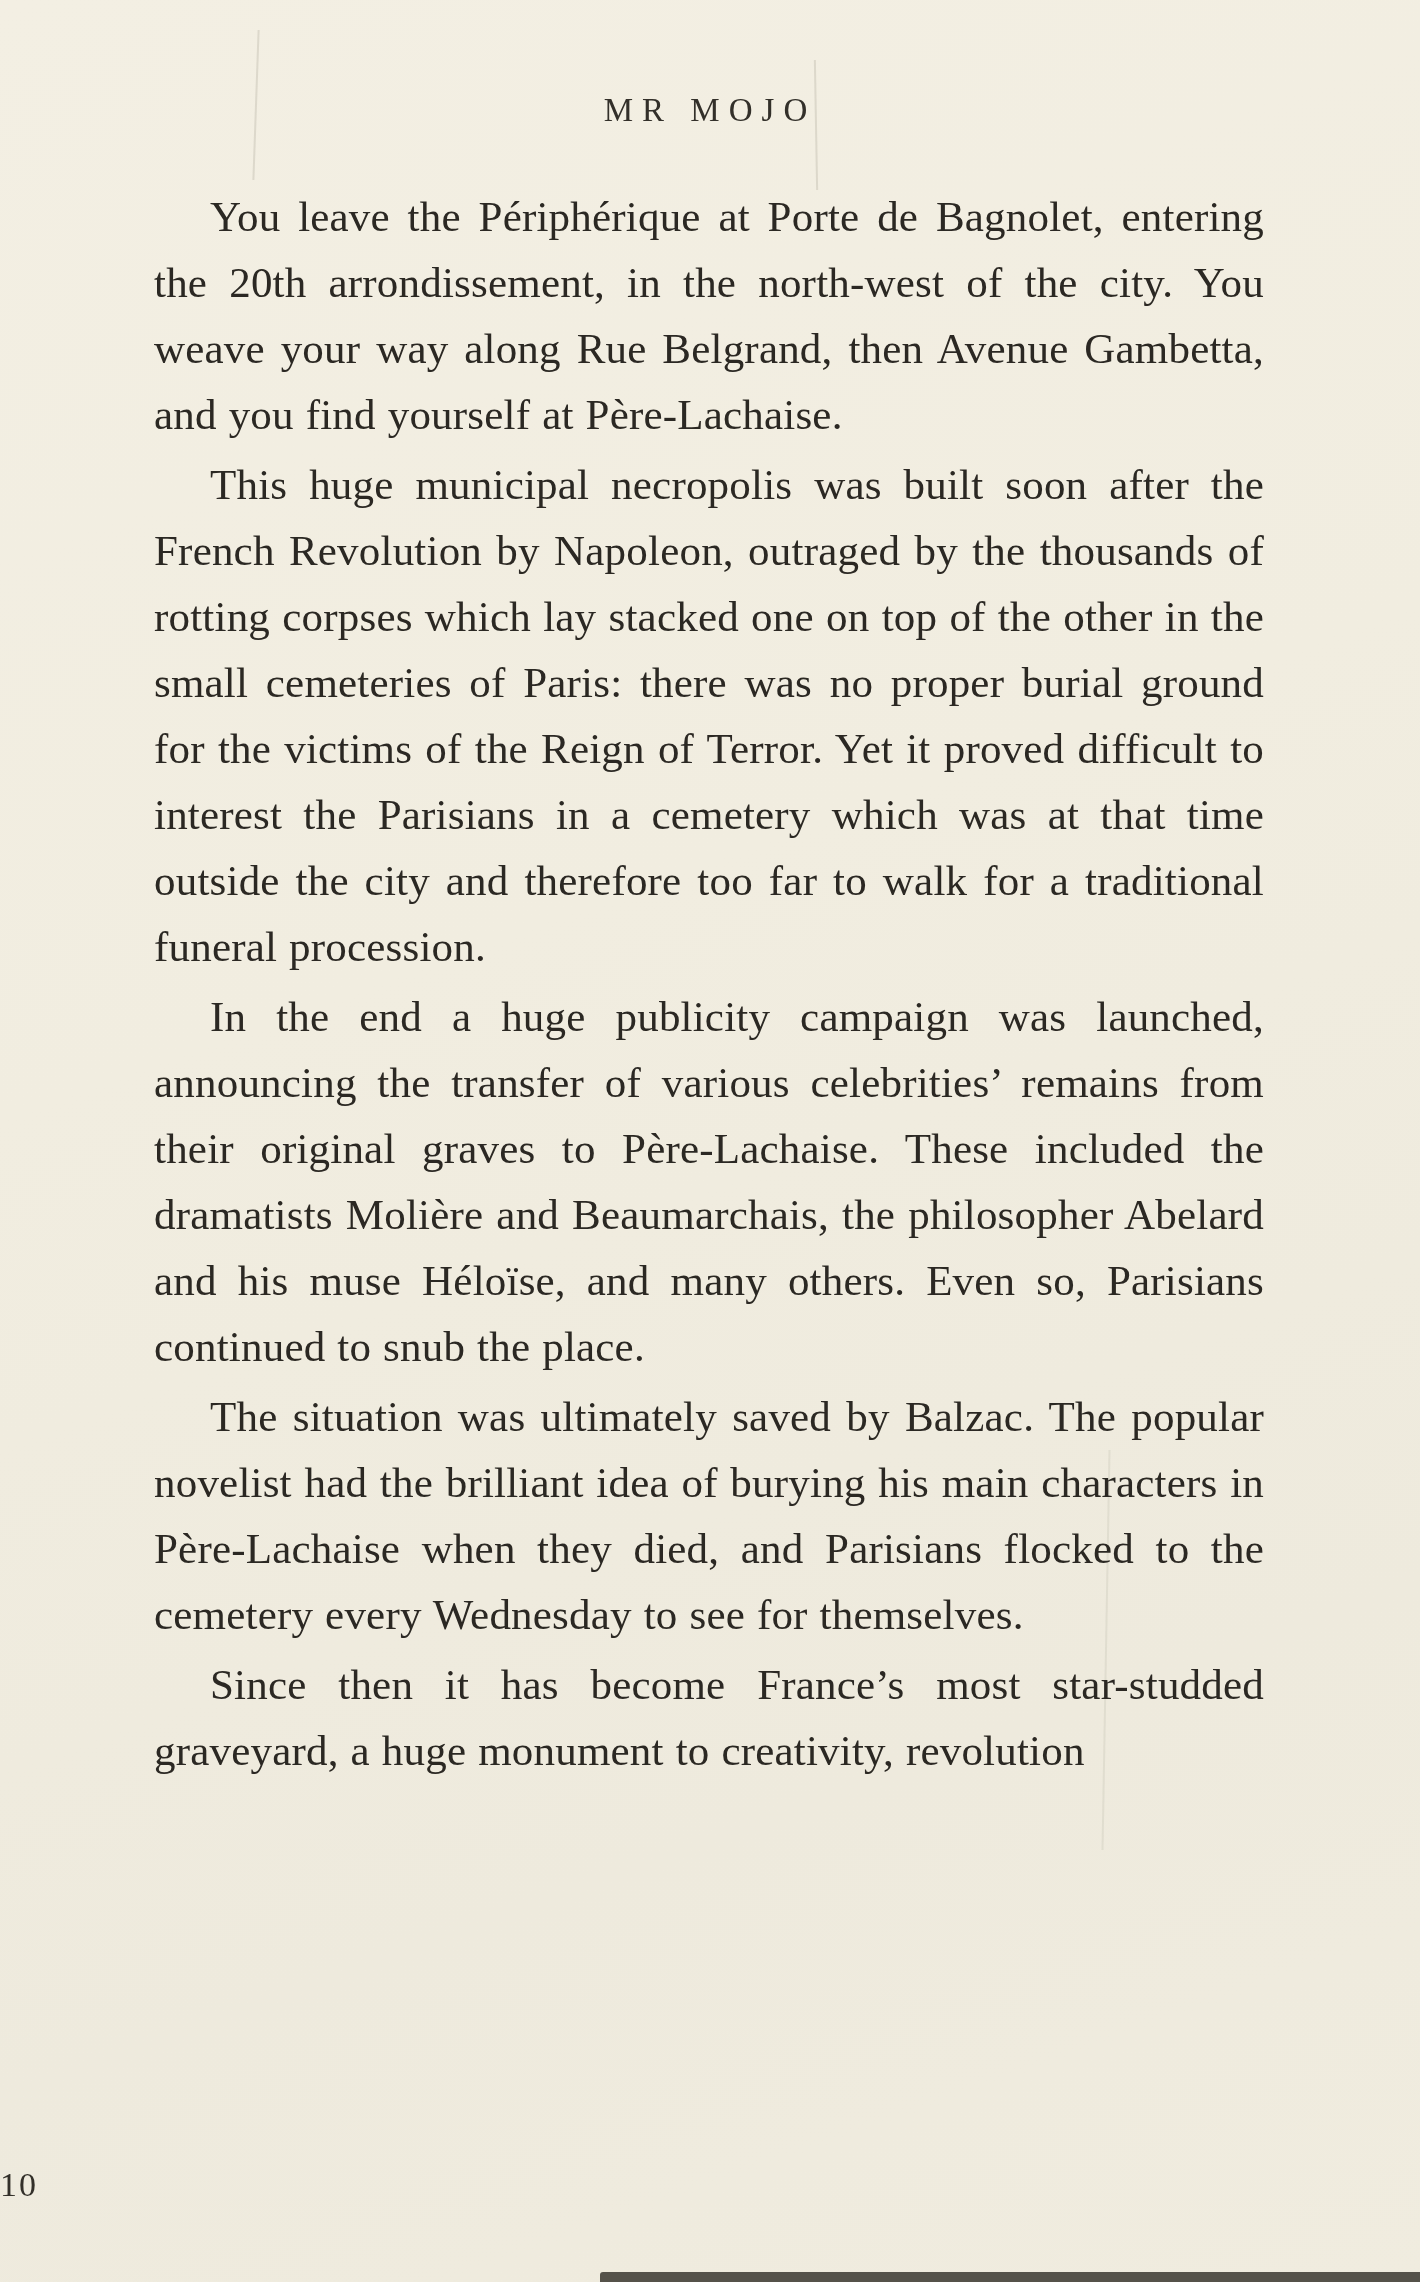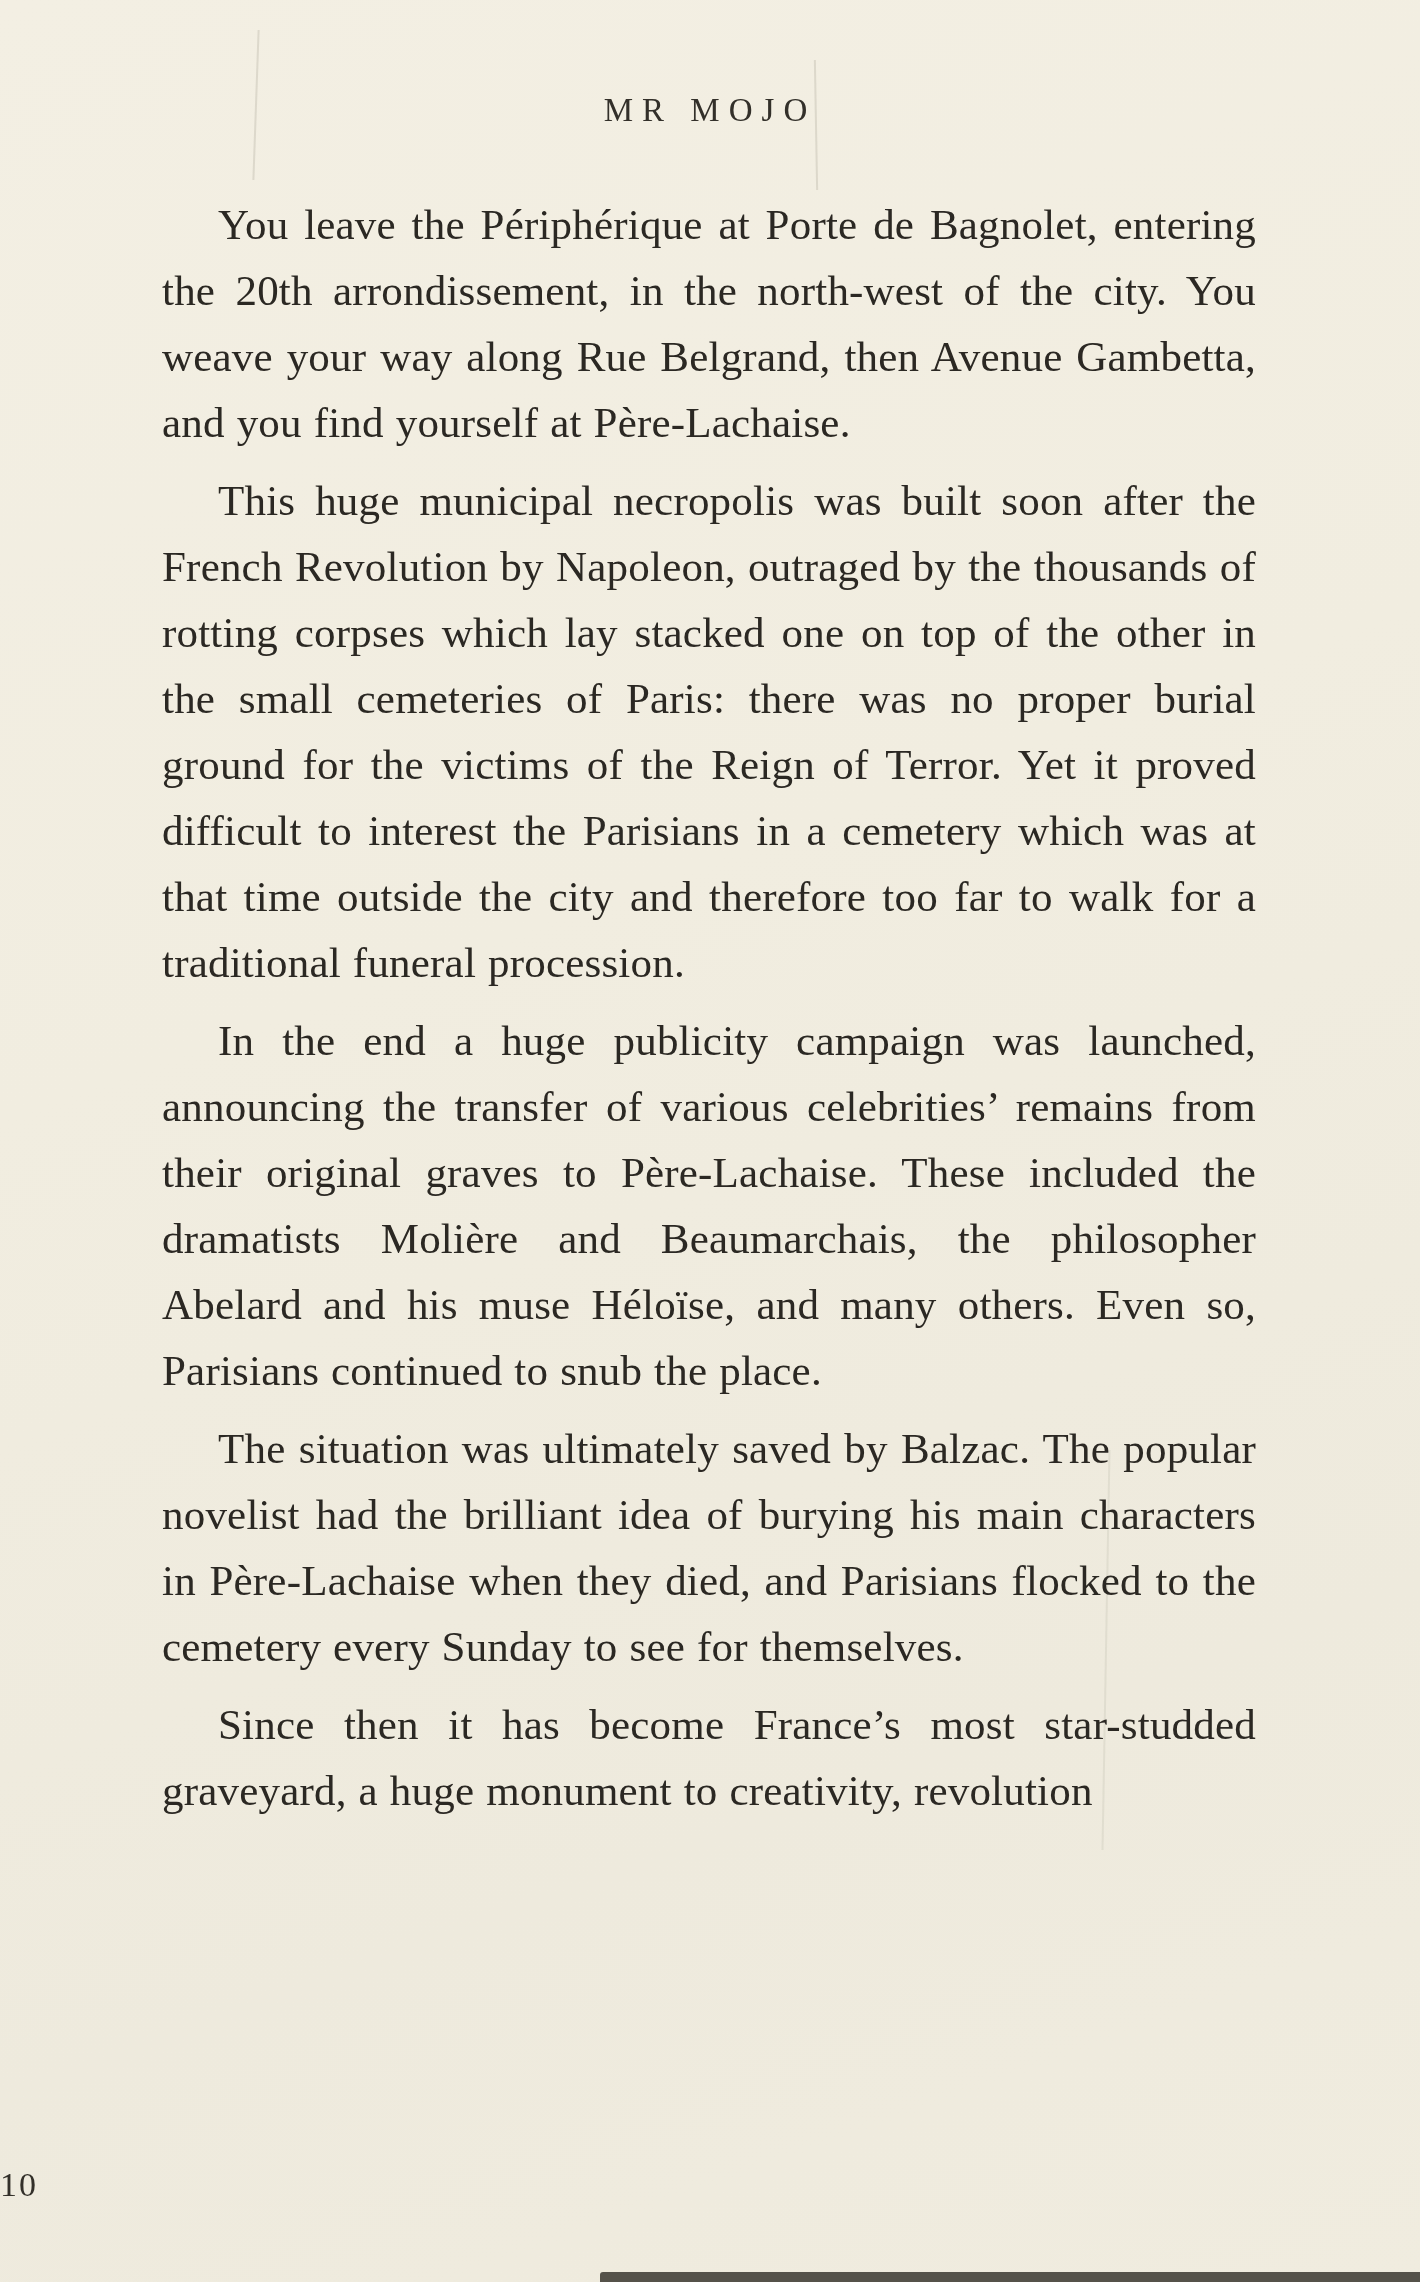--- a/index.html
+++ b/index.html
@@ -44,21 +44,21 @@
     letter-spacing: 9px;
     color: #33302a;
   }
   .text-block {
     position: absolute;
     top: 180px;
     left: 150px;
     width: 1118px;
   }
   .para {
-    margin: 12px;
+    margin: 4px;
     font-size: 43px;
     line-height: 66px;
     text-align: justify;
     text-indent: 56px;
     letter-spacing: 0.2px;
     word-spacing: 1px;
   }
   .page-number {
     position: absolute;
     bottom: 78px;
@@ -79,21 +79,21 @@
   <div class="crease v1"></div>
   <div class="crease v2"></div>
   <div class="crease v3"></div>
 
   <div class="running-header">MR MOJO</div>
 
   <div class="text-block">
     <p class="para">You leave the Périphérique at Porte de Bagnolet, entering the 20th arrondissement, in the north-west of the city. You weave your way along Rue Belgrand, then Avenue Gambetta, and you find yourself at Père-Lachaise.</p>
     <p class="para">This huge municipal necropolis was built soon after the French Revolution by Napoleon, outraged by the thousands of rotting corpses which lay stacked one on top of the other in the small cemeteries of Paris: there was no proper burial ground for the victims of the Reign of Terror. Yet it proved difficult to interest the Parisians in a cemetery which was at that time outside the city and therefore too far to walk for a traditional funeral procession.</p>
     <p class="para">In the end a huge publicity campaign was launched, announcing the transfer of various celebrities’ remains from their original graves to Père-Lachaise. These included the dramatists Molière and Beaumarchais, the philosopher Abelard and his muse Héloïse, and many others. Even so, Parisians continued to snub the place.</p>
-    <p class="para">The situation was ultimately saved by Balzac. The popular novelist had the brilliant idea of burying his main characters in Père-Lachaise when they died, and Parisians flocked to the cemetery every Sunday to see for themselves.</p>
+    <p class="para">The situation was ultimately saved by Balzac. The popular novelist had the brilliant idea of burying his main characters in Père-Lachaise when they died, and Parisians flocked to the cemetery every Wednesday to see for themselves.</p>
     <p class="para">Since then it has become France’s most star-studded graveyard, a huge monument to creativity, revolution</p>
   </div>
 
   <div class="page-number">10</div>
 
   <div class="bottom-edge"></div>
 
 </div>
 
 </body></html>

